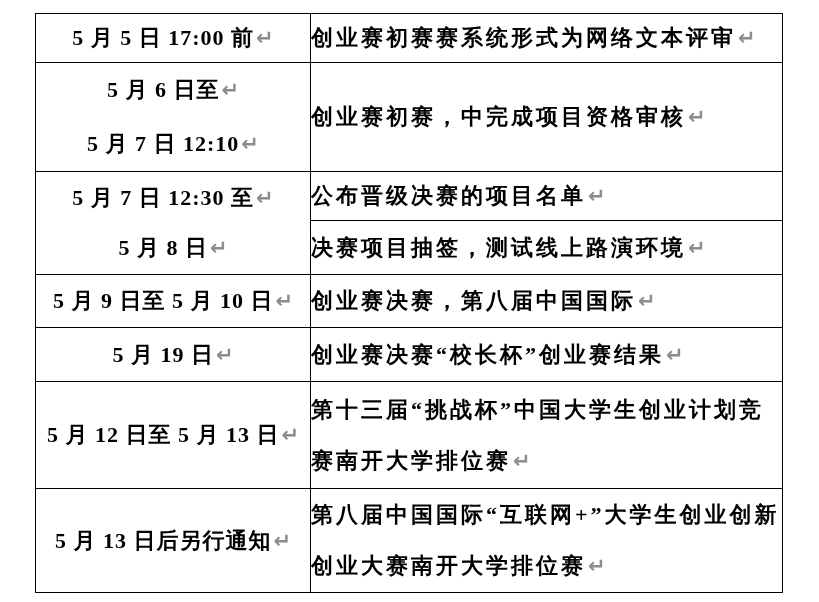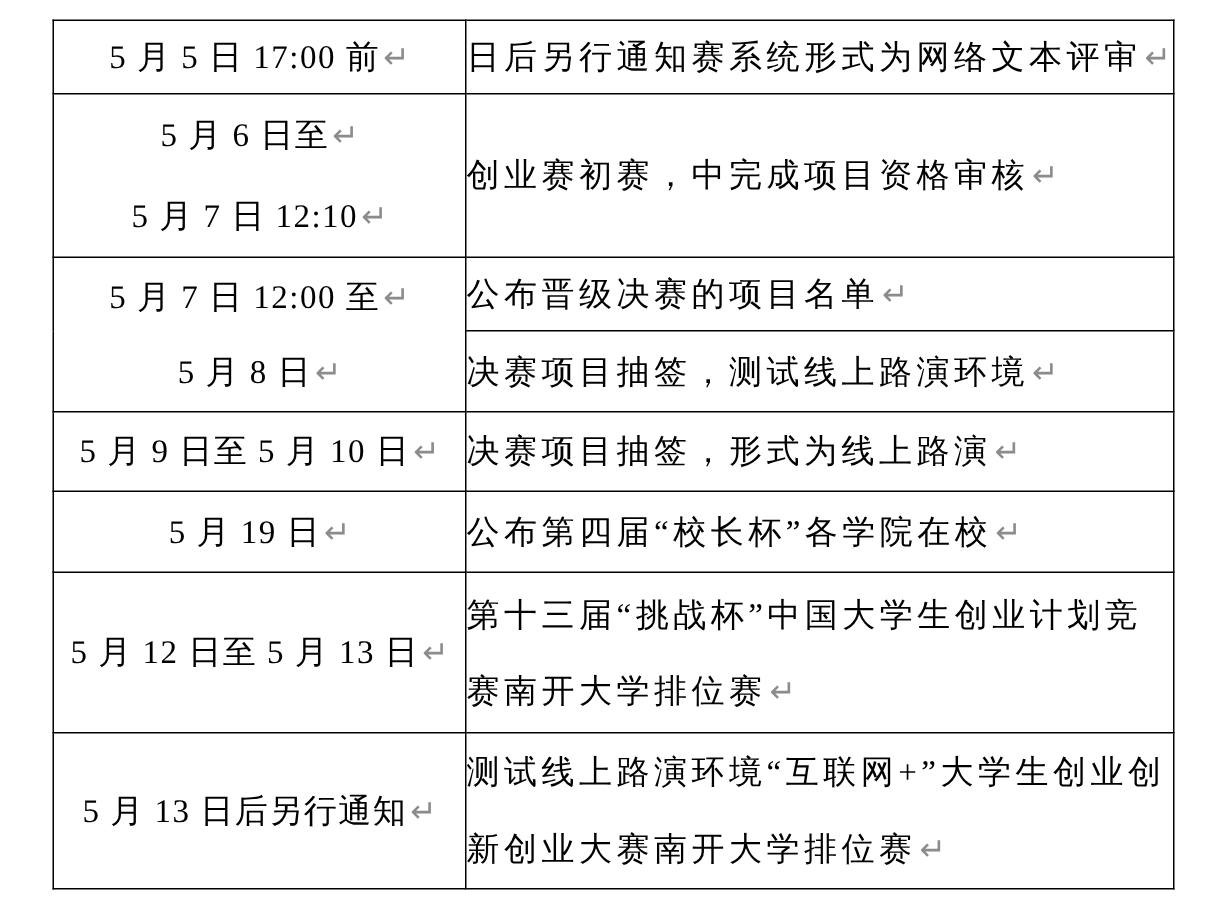--- a/index.html
+++ b/index.html
@@ -3,21 +3,21 @@
 <meta charset="utf-8">
 <style>
   html,body{margin:0;padding:0;}
   body{
     width:819px;height:602px;
     background:#ffffff;
     font-family:"Liberation Serif","DejaVu Serif",serif;
     color:#000;
     overflow:hidden;
   }
-  .page{position:relative;width:819px;height:602px;background:#ffffff;}
+  .page{position:relative;width:819px;height:602px;background:#ffffff;font-weight:bold;}
   table.sched{
     position:absolute;left:35px;top:13px;
     width:747px;
     border-collapse:collapse;
     table-layout:fixed;
   }
   table.sched td{
     border:1.5px solid #000;
     font-size:22px;
     padding:0;
@@ -72,80 +72,80 @@
       <col class="c-date">
       <col class="c-act">
     </colgroup>
     <tbody>
 
       <tr>
         <td class="date h48">
           <span>5 月 5 日 17:00 前</span><span class="pmark">↵</span>
         </td>
         <td class="act h48">
-          <span>日后另行通知</span><span class="ulink">赛系统</span><span>形式为网络文本评审</span><span class="pmark">↵</span>
+          <span>创业赛初赛</span><span class="ulink">赛系统</span><span>形式为网络文本评审</span><span class="pmark">↵</span>
         </td>
       </tr>
 
       <tr>
         <td class="date h107 line2">
           <div class="ln"><span>5 月 6 日至</span><span class="pmark">↵</span></div>
           <div class="ln"><span>5 月 7 日 12:10</span><span class="pmark">↵</span></div>
         </td>
         <td class="act h107">
           <span>创业赛初赛，中完成项目资格审核</span><span class="pmark">↵</span>
         </td>
       </tr>
 
       <tr>
         <td class="date lnspan" rowspan="2">
-          <div class="ln"><span>5 月 7 日 12:00 至</span><span class="pmark">↵</span></div>
+          <div class="ln"><span>5 月 7 日 12:30 至</span><span class="pmark">↵</span></div>
           <div class="ln"><span>5 月 8 日</span><span class="pmark">↵</span></div>
         </td>
         <td class="act h48b">
           <span>公布晋级决赛的项目名单</span><span class="pmark">↵</span>
         </td>
       </tr>
 
       <tr>
         <td class="act h53">
           <span>决赛项目抽签，</span><span class="ulink">测试线上路演环境</span><span class="pmark">↵</span>
         </td>
       </tr>
 
       <tr>
         <td class="date h52">
           <span>5 月 9 日至 5 月 10 日</span><span class="pmark">↵</span>
         </td>
         <td class="act h52">
-          <span>决赛项目抽签，形式为线上路演</span><span class="pmark">↵</span>
+          <span>创业赛决赛，第八届中国国际</span><span class="pmark">↵</span>
         </td>
       </tr>
 
       <tr>
         <td class="date h53b">
           <span>5 月 19 日</span><span class="pmark">↵</span>
         </td>
         <td class="act h53b">
-          <span>公布第四届“校长杯”各学院在校</span><span class="pmark">↵</span>
+          <span>创业赛决赛“校长杯”创业赛结果</span><span class="pmark">↵</span>
         </td>
       </tr>
 
       <tr>
         <td class="date h106">
           <span>5 月 12 日至 5 月 13 日</span><span class="pmark">↵</span>
         </td>
         <td class="act h106 wrap2">
           <span>第十三届“挑战杯”中国大学生创业计划竞赛南开大学排位赛</span><span class="pmark">↵</span>
         </td>
       </tr>
 
       <tr>
         <td class="date h101">
           <span>5 月 13 日后另行通知</span><span class="pmark">↵</span>
         </td>
         <td class="act h101 wrap2">
-          <span>测试线上路演环境“互联网+”大学生创业创新创业大赛南开大学排位赛</span><span class="pmark">↵</span>
+          <span>第八届中国国际“互联网+”大学生创业创新创业大赛南开大学排位赛</span><span class="pmark">↵</span>
         </td>
       </tr>
     </tbody>
   </table>
 </div>
 
 </body></html>

